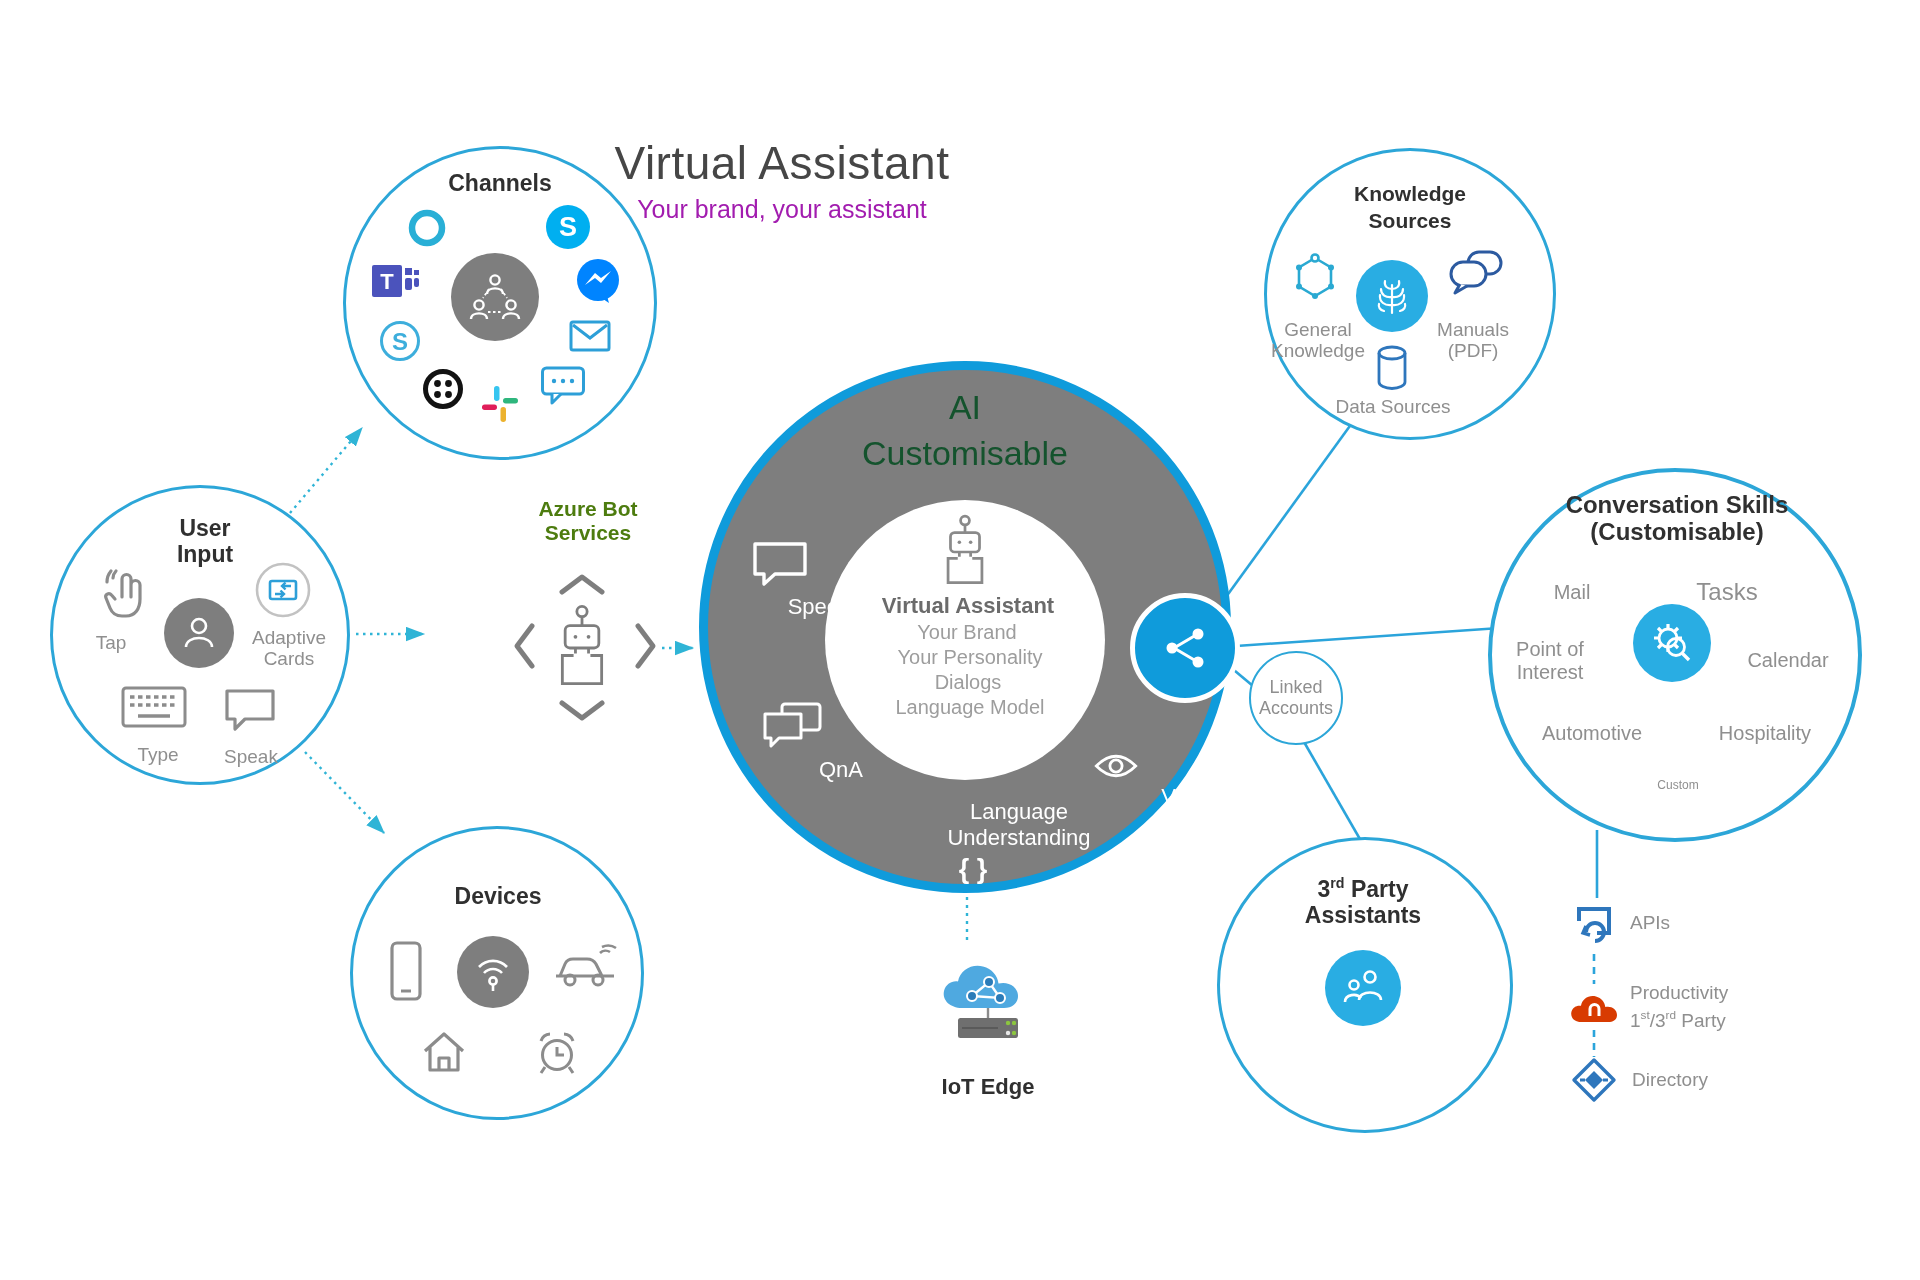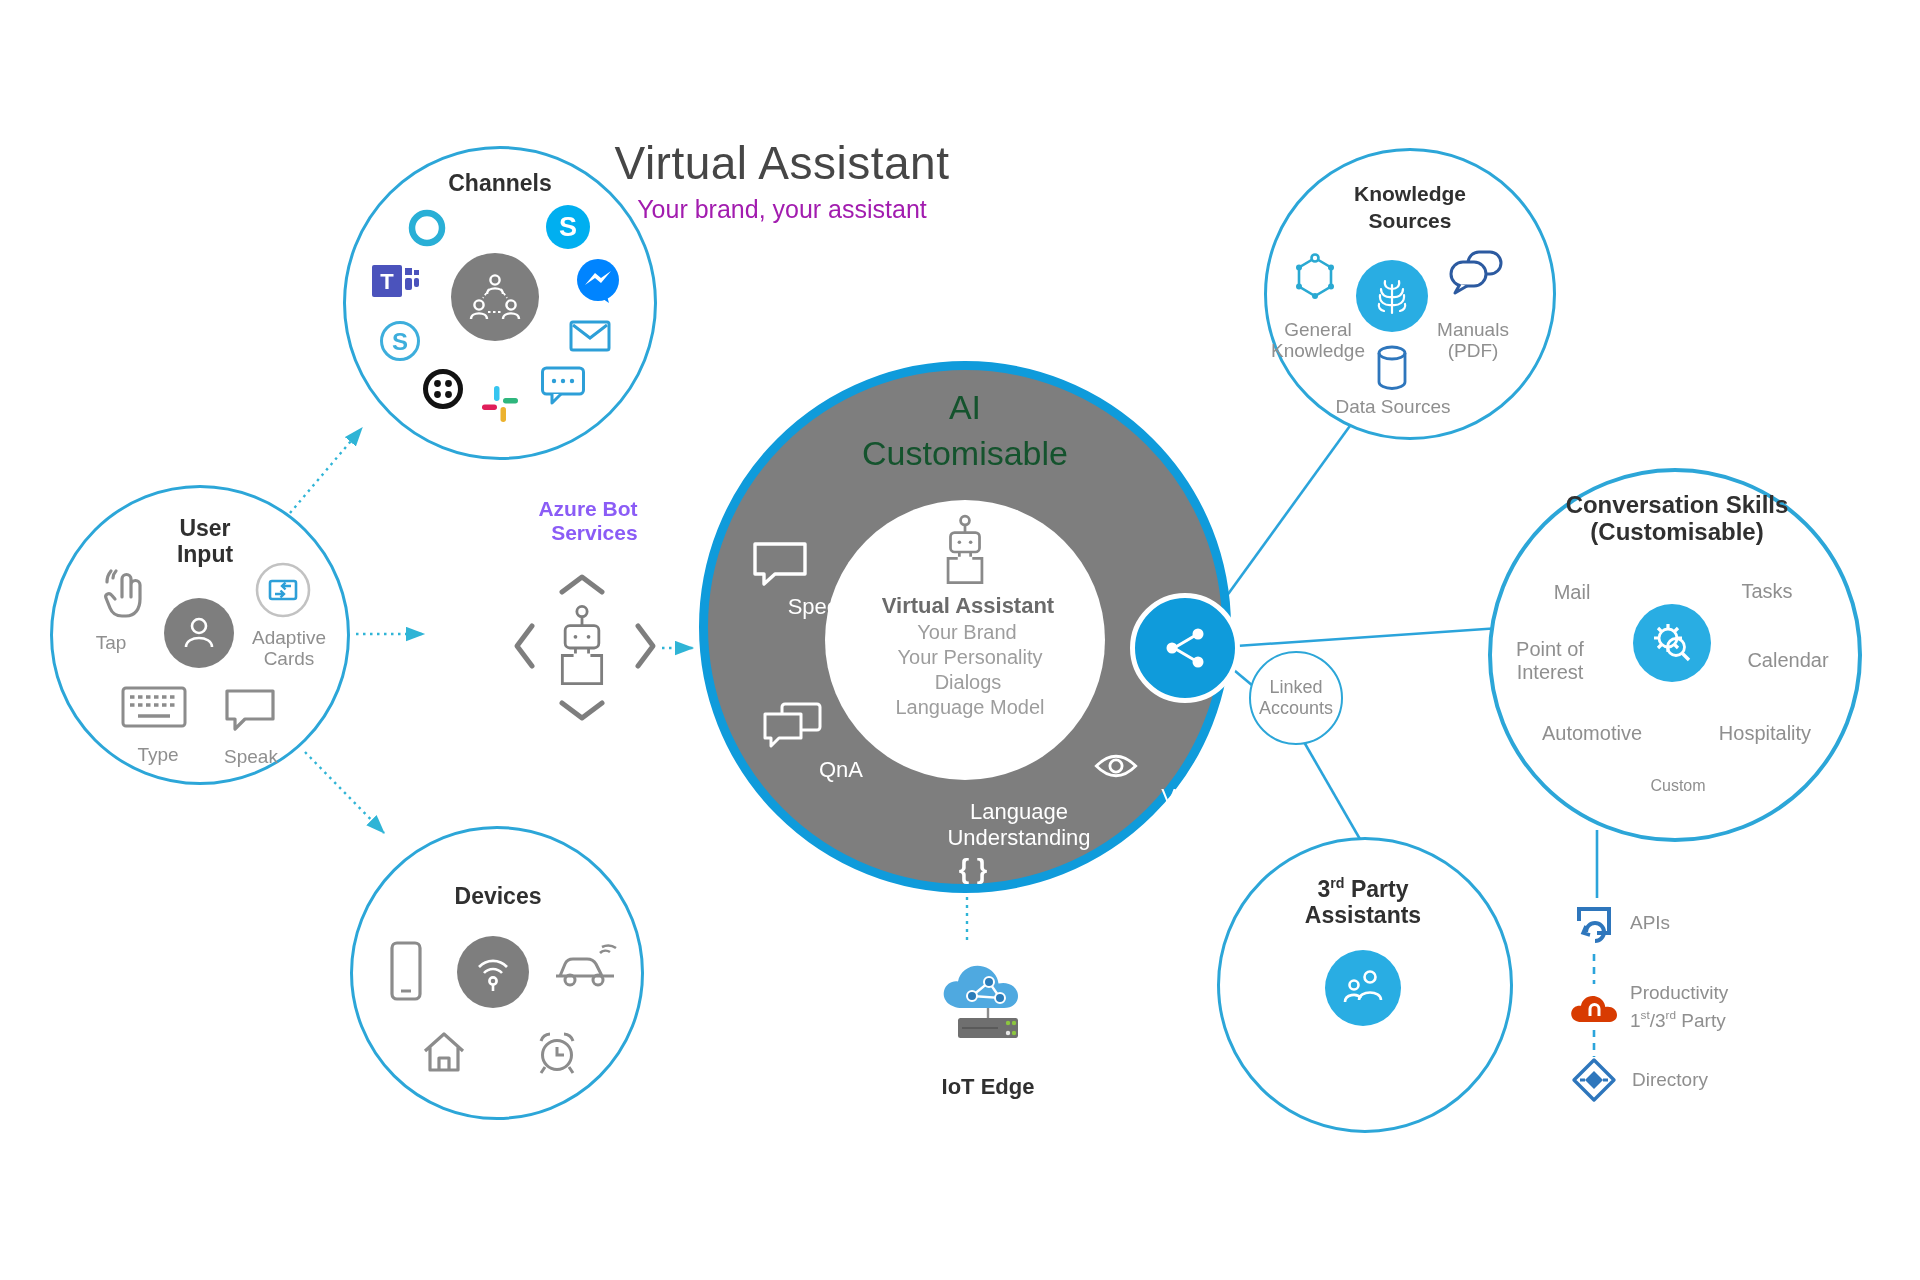--- a/index.html
+++ b/index.html
@@ -13,21 +13,21 @@
   .hub{position:absolute;border-radius:50%;background:#7E7E7E;display:flex;align-items:center;
        justify-content:center;z-index:2;}
   .bluehub{background:#29ADE3;}
   .ctr{position:absolute;transform:translate(-50%,-50%);text-align:center;white-space:nowrap;z-index:2;}
   .vctr{position:absolute;transform:translateY(-50%);white-space:nowrap;z-index:2;}
   .h1{font-weight:bold;color:#303030;font-size:23px;line-height:26px;}
   .h1s{font-weight:bold;color:#303030;font-size:21px;line-height:27px;}
   .h1xl{font-weight:bold;color:#303030;font-size:24px;line-height:27px;}
   .lbl{color:#8F8F8F;font-size:19px;line-height:21px;}
   .wlbl{color:#fff;font-size:22px;margin-left:45px;}
-  .gbold{font-weight:bold;color:#8b5cf6;font-size:21px;line-height:24px;text-align:right;}
+  .gbold{font-weight:bold;color:#4d7c0f;font-size:21px;line-height:24px;}
   .title{font-size:46px;color:#464646;letter-spacing:0.5px;}
   .subtitle{font-size:25px;color:#a21caf;}
   .ai-big{color:#14532d;font-size:34px;font-weight:300;line-height:46px;}
   .core-t{font-weight:bold;color:#6B6B6B;font-size:22px;}
   .core-l{color:#9D9D9D;font-size:20px;}
   .braces{color:#fff;font-size:27px;font-weight:bold;}
   sup{font-size:0.62em;}
   svg{display:block;}
 </style>
 </head>
@@ -367,37 +367,37 @@
   <div class="ctr lbl" style="left:1296px;top:698px;font-size:18px;line-height:21px">
     <div>Linked</div>
     <div>Accounts</div>
   </div>
 
   <div class="ctr h1xl" style="left:1677px;top:518px">
     <div>Conversation Skills</div>
     <div>(Customisable)</div>
   </div>
   <div class="ctr lbl" style="left:1572px;top:592px;font-size:20px">Mail</div>
-  <div class="ctr lbl" style="left:1767px;top:591px;font-size:20px">Tasks</div>
+  <div class="ctr lbl" style="left:1727px;top:591px;font-size:24px">Tasks</div>
   <div class="hub bluehub" style="left:1633px;top:604px;width:78px;height:78px">
     <svg width="52" height="52" viewBox="0 0 52 52" fill="none" stroke="#fff" stroke-width="2.8">
       <circle cx="22" cy="21" r="9"></circle>
       <path d="M22 7 v5 M22 30 v5 M8 21 h5 M31 21 h5 M12 11 l3.5 3.5 M28.5 27.5 L32 31 M32 11 l-3.5 3.5 M15.5 27.5 L12 31" stroke-width="3.2"></path>
       <circle cx="30" cy="30" r="8.5"></circle>
         <path d="M36 36 l7 7" stroke-width="3.4"></path>
       </svg>
     </div>
   <div class="ctr lbl" style="left:1550px;top:661px;font-size:20px;line-height:23px">
     <div>Point of</div>
     <div>Interest</div>
   </div>
   <div class="ctr lbl" style="left:1788px;top:660px;font-size:20px">Calendar</div>
   <div class="ctr lbl" style="left:1592px;top:733px;font-size:20px">Automotive</div>
   <div class="ctr lbl" style="left:1765px;top:733px;font-size:20px">Hospitality</div>
-  <div class="ctr lbl" style="left:1678px;top:785px;font-size:16px">Custom</div>
+  <div class="ctr lbl" style="left:1678px;top:785px;font-size:12px">Custom</div>
 
   <div class="ctr h1" style="left:1363px;top:886px">
     <span>3</span><sup>rd</sup><span> Party</span>
   </div>
   <div class="ctr h1" style="left:1363px;top:915px">Assistants</div>
   <div class="hub bluehub" style="left:1325px;top:950px;width:76px;height:76px">
     <svg width="48" height="44" viewBox="0 0 48 44" fill="none" stroke="#fff" stroke-width="2.6">
       <circle cx="31" cy="11" r="5.5"></circle>
         <path d="M20 34 c0-10 22-10 22 0"></path>
       <circle cx="15" cy="19" r="4.5"></circle>

